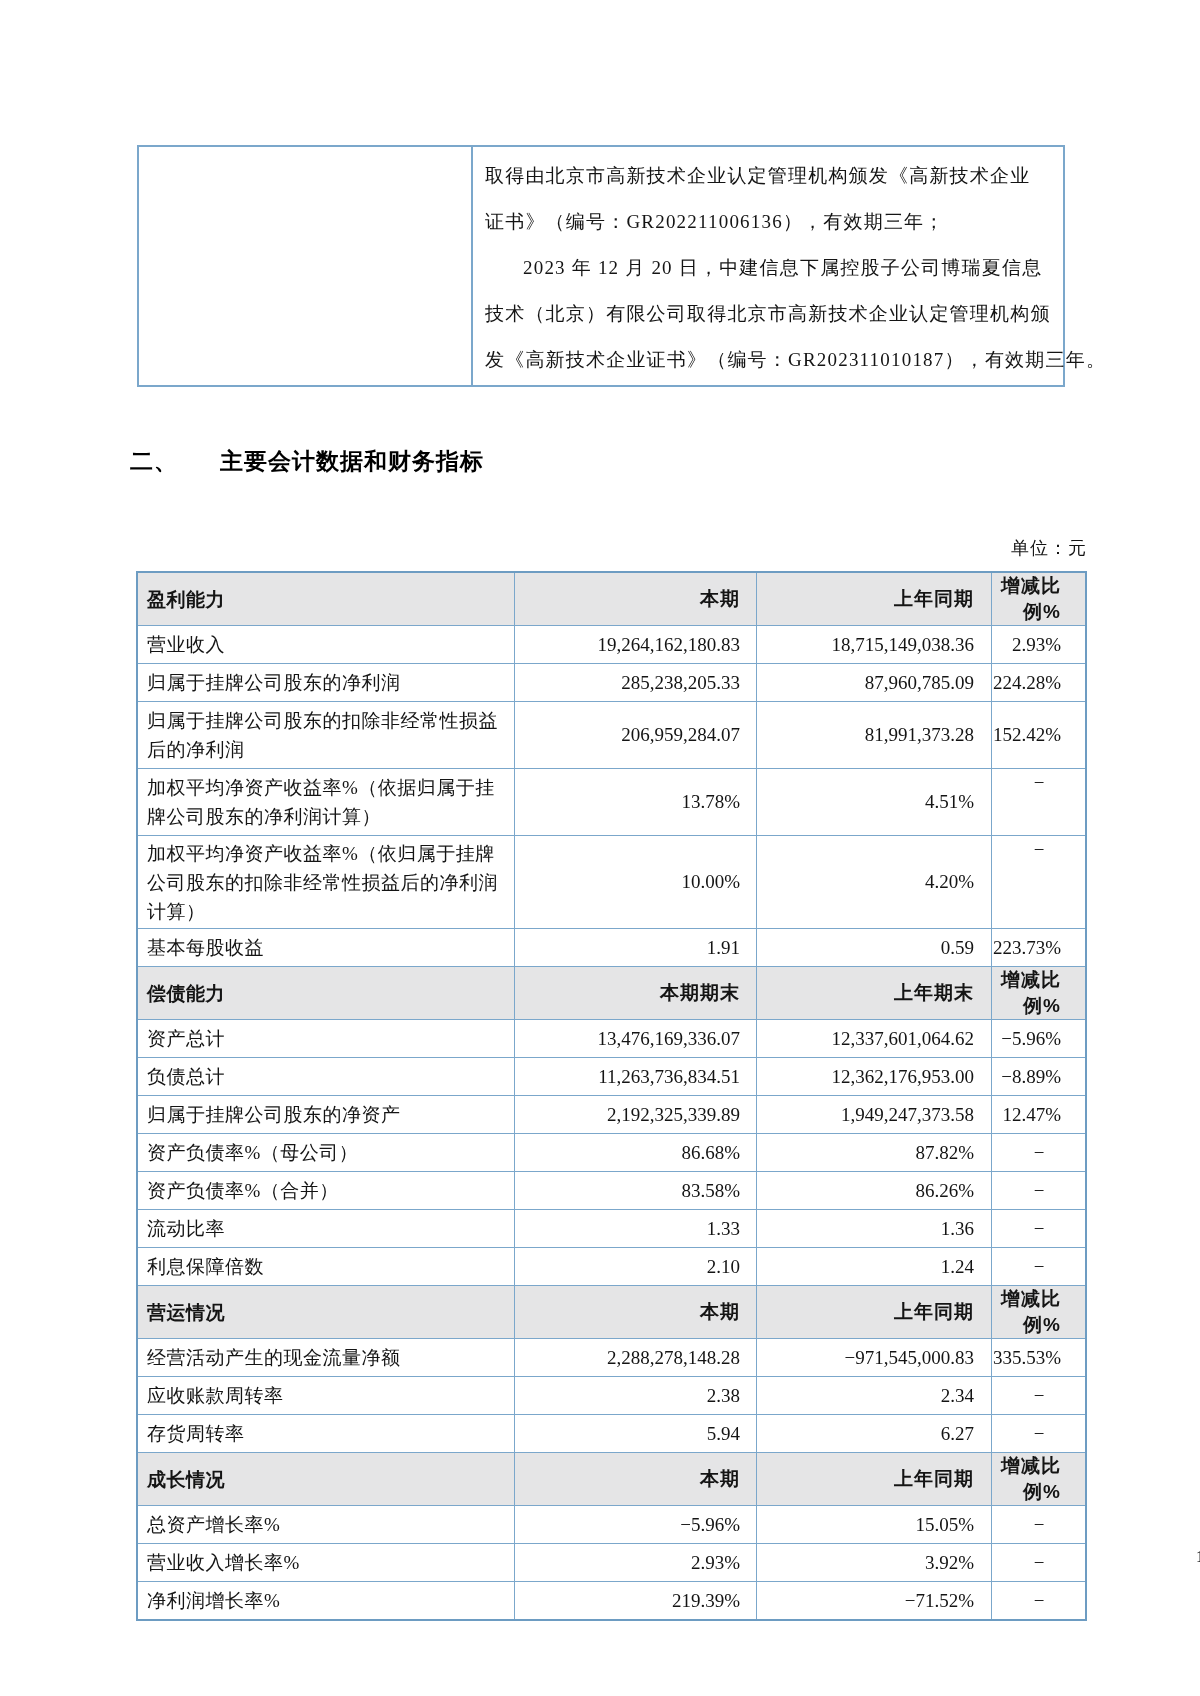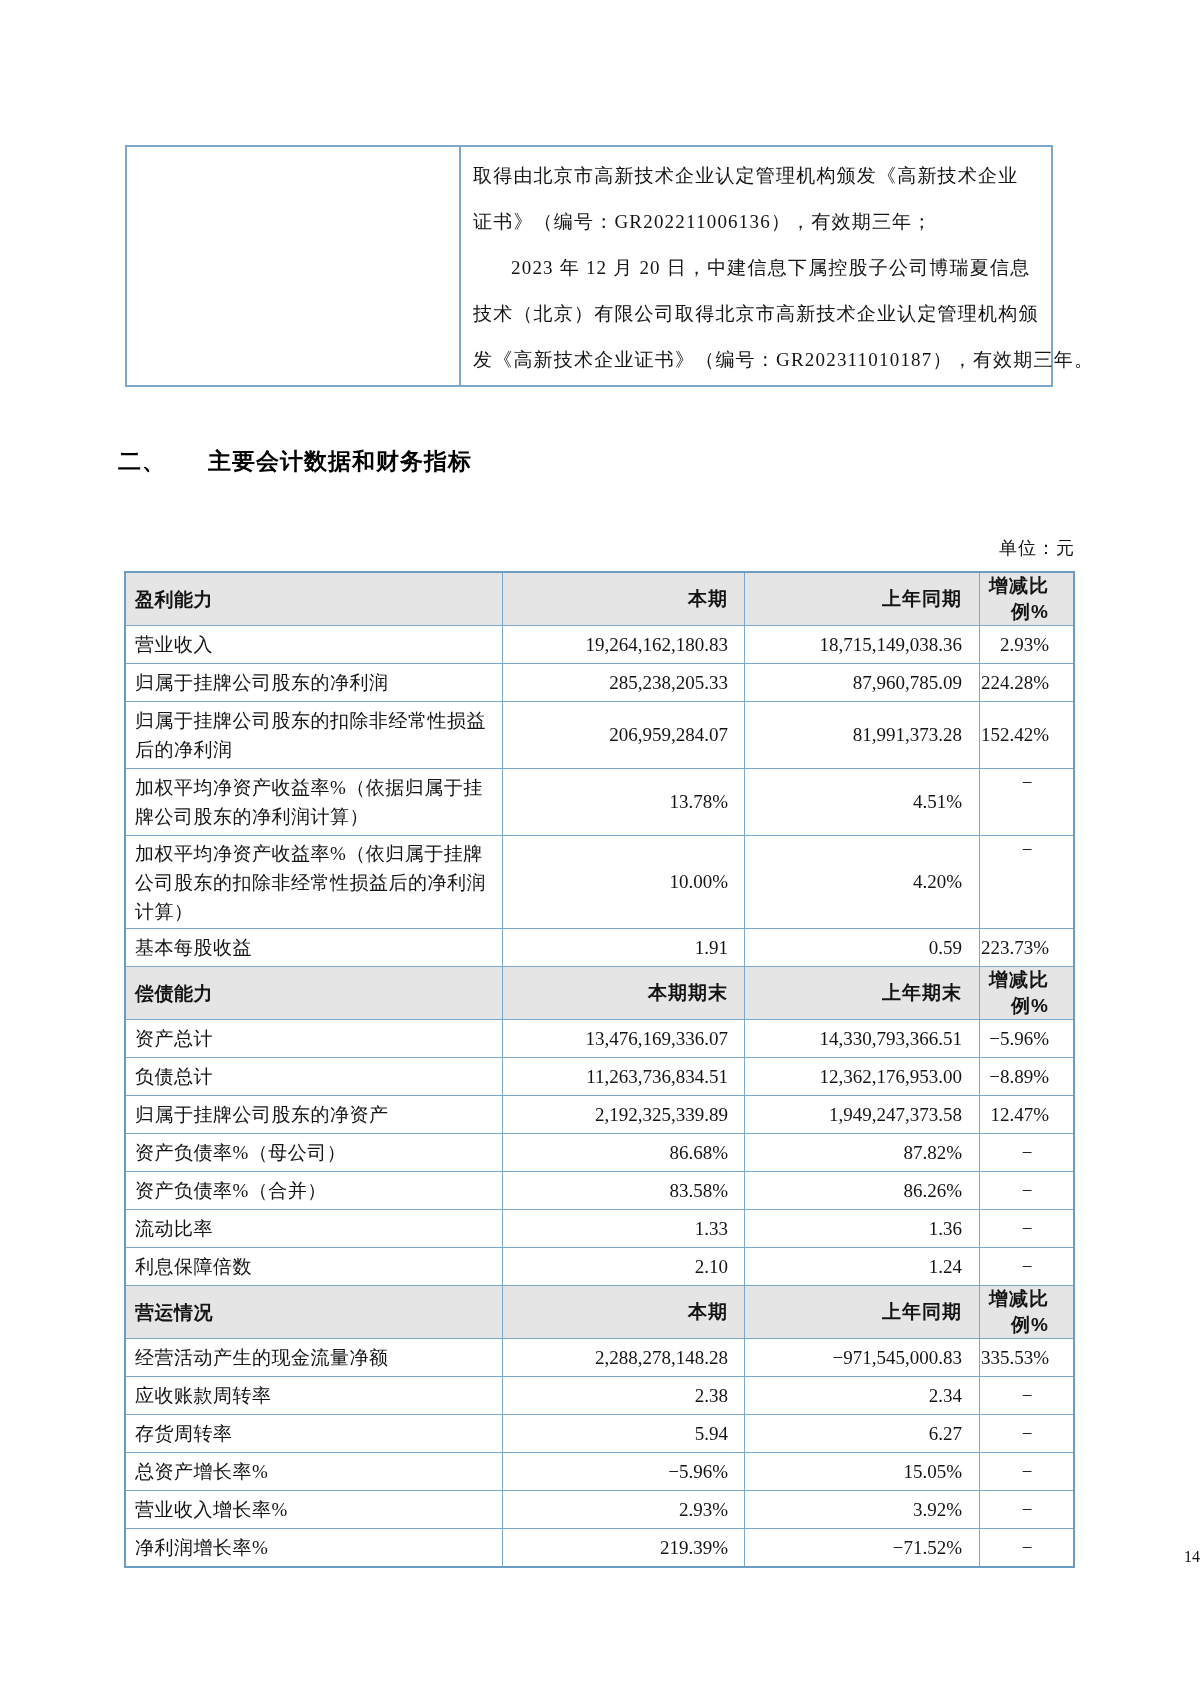--- a/index.html
+++ b/index.html
@@ -4,21 +4,21 @@
 <style>
   html,body{margin:0;padding:0;}
   body{
     width:1200px;height:1696px;
     background:#ffffff;
     font-family:"Liberation Serif","DejaVu Serif",serif;
     color:#1c1c1c;
     position:relative;
     overflow:hidden;
   }
-  .page{position:absolute;left:0;top:0;width:1060px;height:1696px;}
+  .page{position:absolute;left:12px;top:0;width:1060px;height:1696px;}
 
   
   .cert-table{
     position:absolute;left:125px;top:145px;width:928px;height:242px;
     border-collapse:collapse;table-layout:fixed;
   }
   .cert-table td{
     border:2px solid #7ba7cb;
     vertical-align:top;
   }
@@ -156,21 +156,21 @@
       </tr>
       <tr class="row-header">
         <td class="c1">偿债能力</td>
         <td class="c2">本期期末</td>
         <td class="c3">上年期末</td>
         <td class="c4">增减比例%</td>
       </tr>
       <tr class="row-data">
         <td class="c1">资产总计</td>
         <td class="c2">13,476,169,336.07</td>
-        <td class="c3">14,330,793,366.51</td>
+        <td class="c3">12,337,601,064.62</td>
         <td class="c4">−5.96%</td>
       </tr>
       <tr class="row-data">
         <td class="c1">负债总计</td>
         <td class="c2">11,263,736,834.51</td>
         <td class="c3">12,362,176,953.00</td>
         <td class="c4">−8.89%</td>
       </tr>
       <tr class="row-data">
         <td class="c1">归属于挂牌公司股东的净资产</td>
@@ -219,20 +219,26 @@
         <td class="c2">2.38</td>
         <td class="c3">2.34</td>
         <td class="c4 dash">−</td>
       </tr>
       <tr class="row-data">
         <td class="c1">存货周转率</td>
         <td class="c2">5.94</td>
         <td class="c3">6.27</td>
         <td class="c4 dash">−</td>
       </tr>
+      <tr class="row-header">
+        <td class="c1">成长情况</td>
+        <td class="c2">本期</td>
+        <td class="c3">上年同期</td>
+        <td class="c4">增减比例%</td>
+      </tr>
       <tr class="row-data">
         <td class="c1">总资产增长率%</td>
         <td class="c2">−5.96%</td>
         <td class="c3">15.05%</td>
         <td class="c4 dash">−</td>
       </tr>
       <tr class="row-data">
         <td class="c1">营业收入增长率%</td>
         <td class="c2">2.93%</td>
         <td class="c3">3.92%</td>

